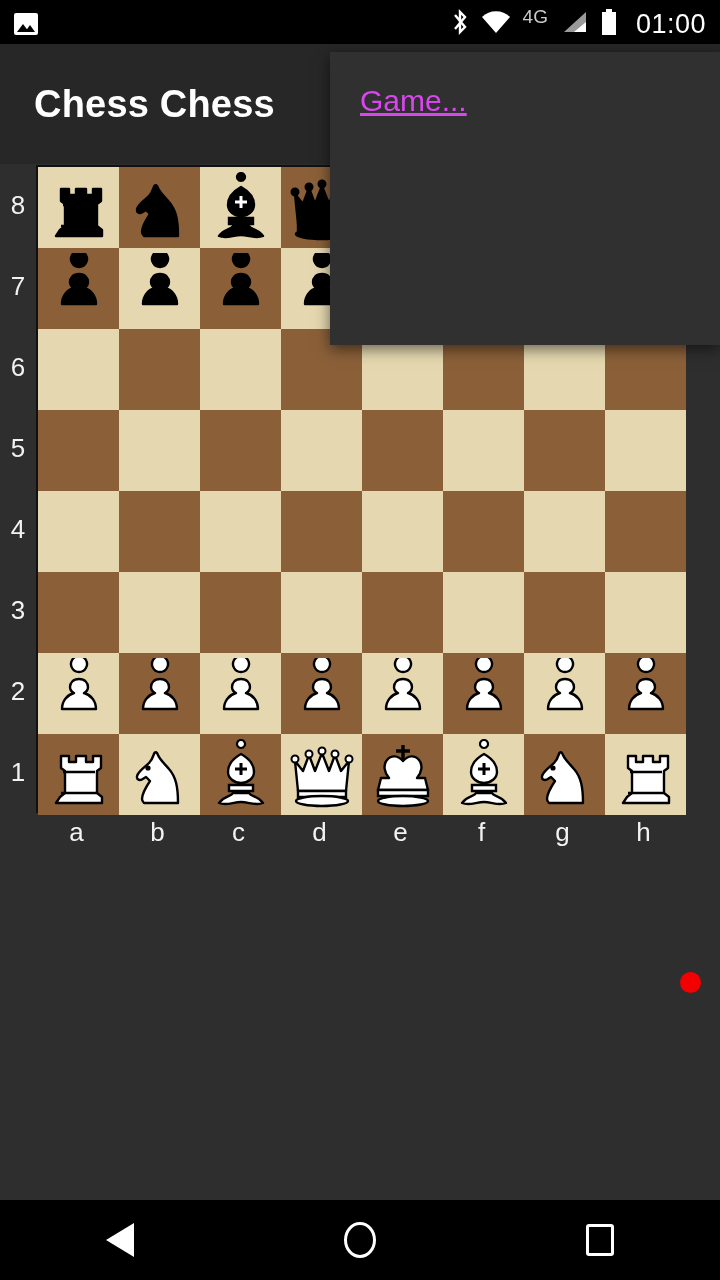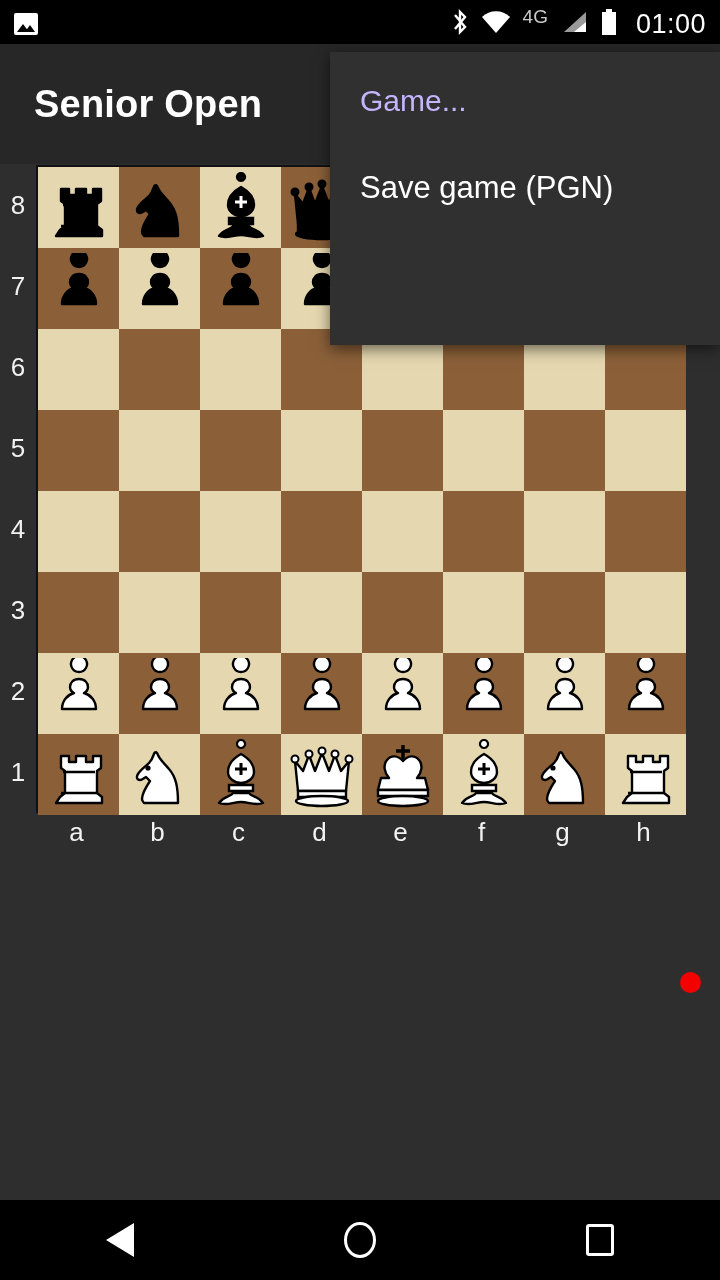--- a/index.html
+++ b/index.html
@@ -52,21 +52,21 @@
              border-radius:50%; background:#f40000; }
 
   
   .menu{
     position:absolute; left:330px; top:52px; width:390px; height:293px;
     background:#303030; box-shadow:0 4px 14px rgba(0,0,0,.55);
     padding-top:10px;
   }
   .menu-item{ height:95px; display:flex; align-items:center; padding-left:30px;
               color:#ffffff; font-size:31px; }
-  .menu-item.header{ color:#c4b5fd; height:78px; font-size:30px; }
+  .menu-item.header{ color:#d946ef; height:78px; font-size:30px;text-decoration:underline; }
 
   
   .navbar{ position:absolute; left:0; bottom:0; width:720px; height:80px;
            background:#000; display:flex; align-items:center; justify-content:space-around; }
   .nav-btn{ width:110px; height:80px; display:flex; align-items:center; justify-content:center; }
   .nav-back{ width:0;height:0; border-top:17px solid transparent; border-bottom:17px solid transparent;
              border-right:28px solid #fff; }
   .nav-home{ width:32px;height:36px; border:3px solid #fff; border-radius:50%; }
   .nav-recent{ width:28px;height:32px; border:3px solid #fff; border-radius:3px; }
 </style>
@@ -101,21 +101,21 @@
         <svg width="18" height="28" viewBox="0 0 18 28">
           <rect x="6" y="1" width="6" height="3" fill="#fff"></rect>
           <rect x="2" y="4" width="14" height="23" fill="#fff"></rect>
         </svg>
       </span>
       <span class="sb-clock">01:00</span>
     </div>
   </div>
 
   <div class="appbar">
-    <span class="appbar-title">Senior Open</span>
+    <span class="appbar-title">Chess Chess</span>
   </div>
 
   <div class="board-wrap">
     <div class="ranks">
         <div class="rank">8</div>
         <div class="rank">7</div>
         <div class="rank">6</div>
         <div class="rank">5</div>
         <div class="rank">4</div>
         <div class="rank">3</div>
@@ -368,21 +368,20 @@
         <div class="file">e</div>
         <div class="file">f</div>
         <div class="file">g</div>
         <div class="file">h</div>
       </div>
     <div class="turn-dot" style="background: rgb(244, 0, 0);"></div>
   </div>
 
   <div class="menu">
       <div class="menu-item header">Game...</div>
-      <div class="menu-item">Save game (PGN)</div>
     </div>
 
   <div class="navbar">
     <div class="nav-btn">
         <span class="nav-back"></span>
       </div>
     <div class="nav-btn">
         <span class="nav-home"></span>
       </div>
     <div class="nav-btn">

